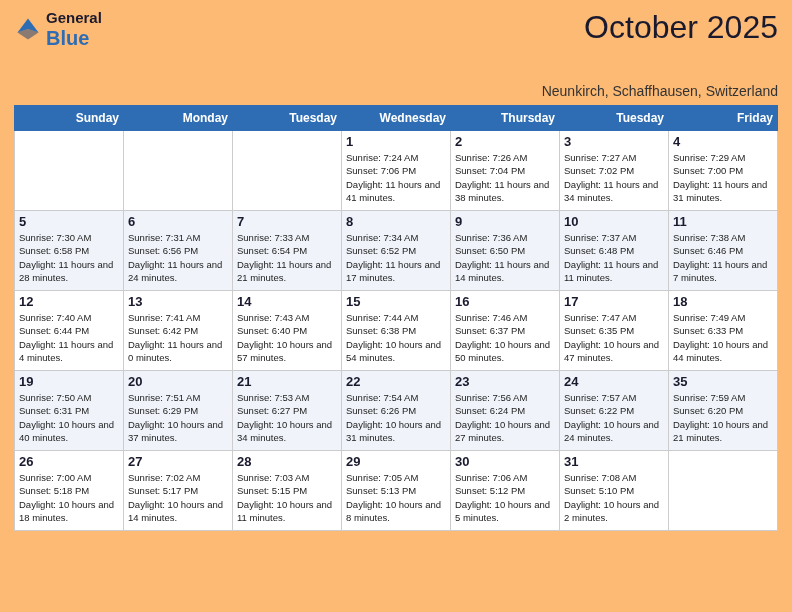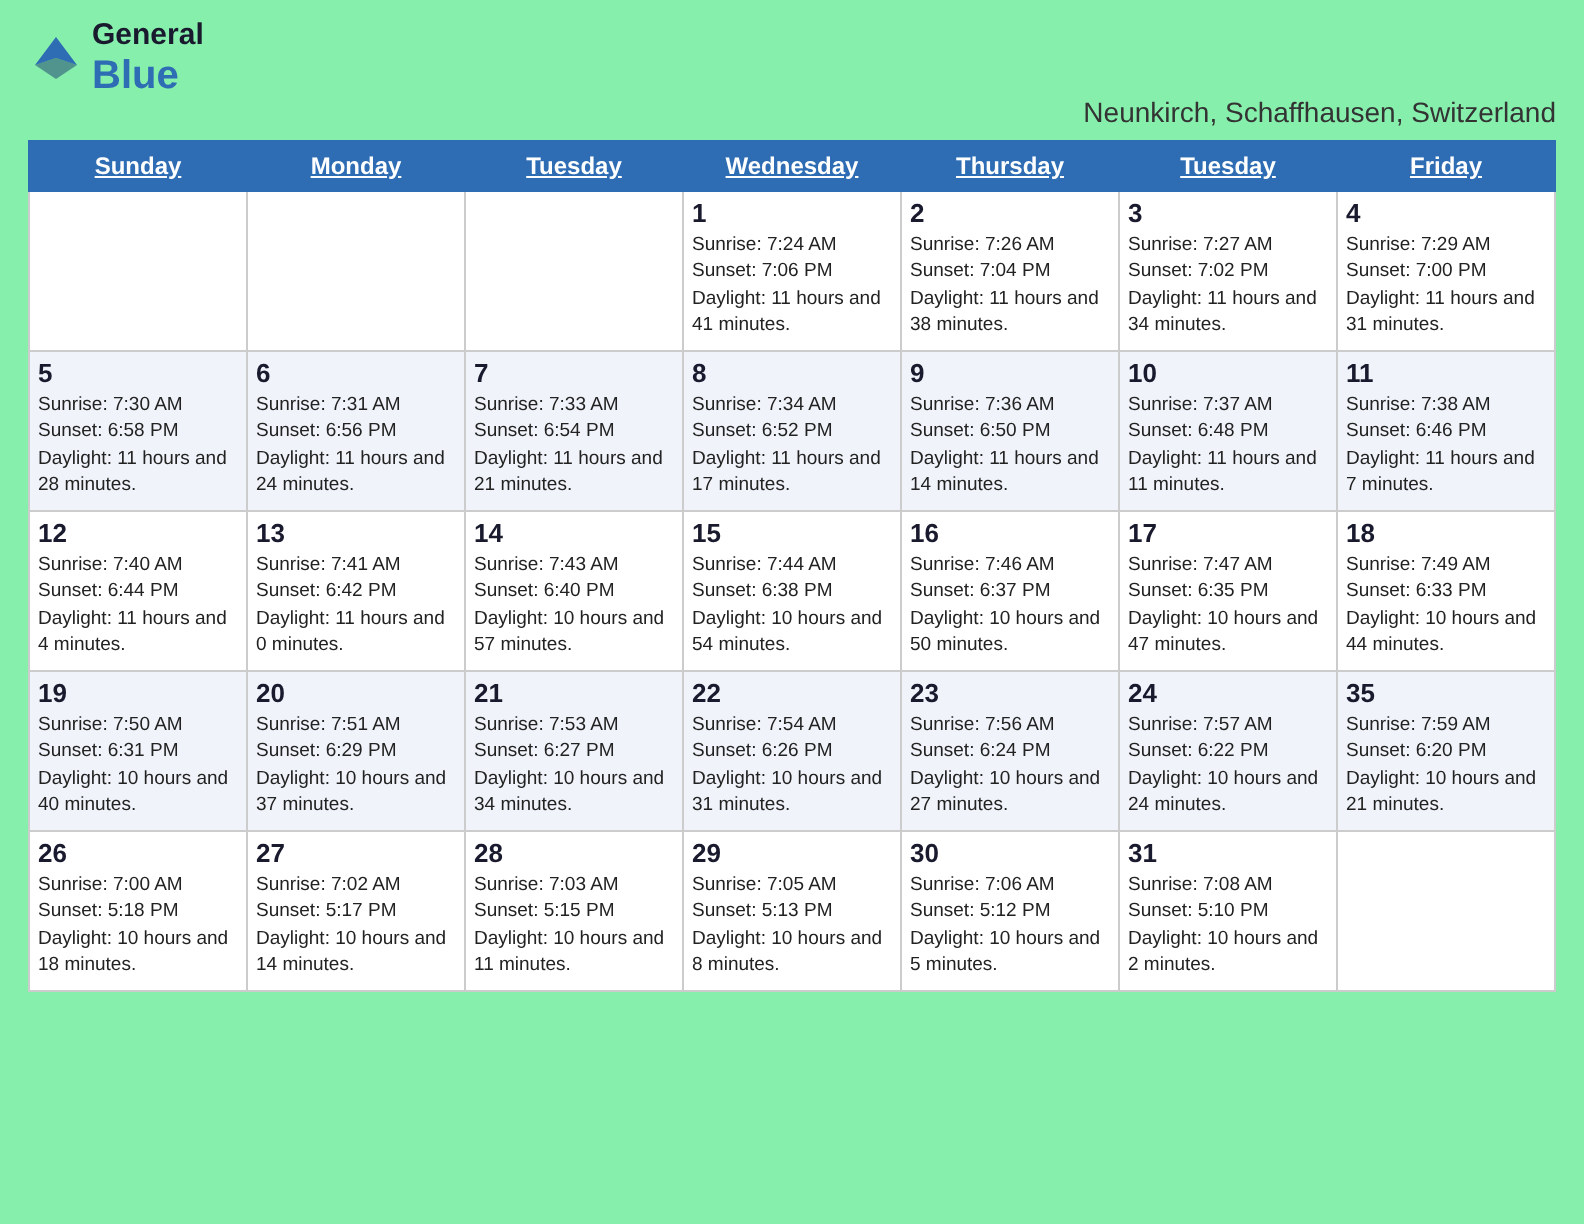--- a/index.html
+++ b/index.html
@@ -6,21 +6,21 @@
     body {
       font-family: Arial, sans-serif;
       background: #fff;
       width: 792px;
       min-height: 612px;
       padding: 0;
     }
     .page {
       width: 792px;
       min-height: 612px;
-      background: #86efac;
+      background: #fdba74;
       padding: 10px 14px 10px 14px;
     }
     .header {
       display: flex;
       justify-content: space-between;
       align-items: flex-start;
       margin-bottom: 6px;
     }
     .logo {
       display: flex;
@@ -64,23 +64,22 @@
       width: 100%;
       border-collapse: collapse;
       border: 1px solid #ccc;
     }
     .calendar th {
       background: #2e6db4;
       color: #fff;
       font-size: 12px;
       font-weight: bold;
       padding: 5px 4px;
-      text-align: center;
+      text-align: right;
       border: 1px solid #2e6db4;
-      text-decoration: underline;
     }
     .calendar td {
       width: 14.28%;
       vertical-align: top;
       border: 1px solid #ccc;
       padding: 3px 4px;
       min-height: 80px;
       height: 80px;
       background: #fff;
     }
@@ -115,20 +114,21 @@
         <rect width="32" height="32" fill="none"></rect>
         <polygon points="16,4 28,20 16,16 4,20" fill="#2e6db4"></polygon>
         <polygon points="16,16 28,20 16,28 4,20" fill="#1a3a6e" opacity="0.5"></polygon>
       </svg>
       <div class="logo-text">
         <span class="logo-general">General</span>
         <span class="logo-blue">Blue</span>
       </div>
     </div>
     <div class="title-block">
+      <div class="month-title">October 2025</div>
       <div class="location">Neunkirch, Schaffhausen, Switzerland</div>
     </div>
   </div>
 
   <table class="calendar">
     <thead>
       <tr>
         <th>Sunday</th>
         <th>Monday</th>
         <th>Tuesday</th>

